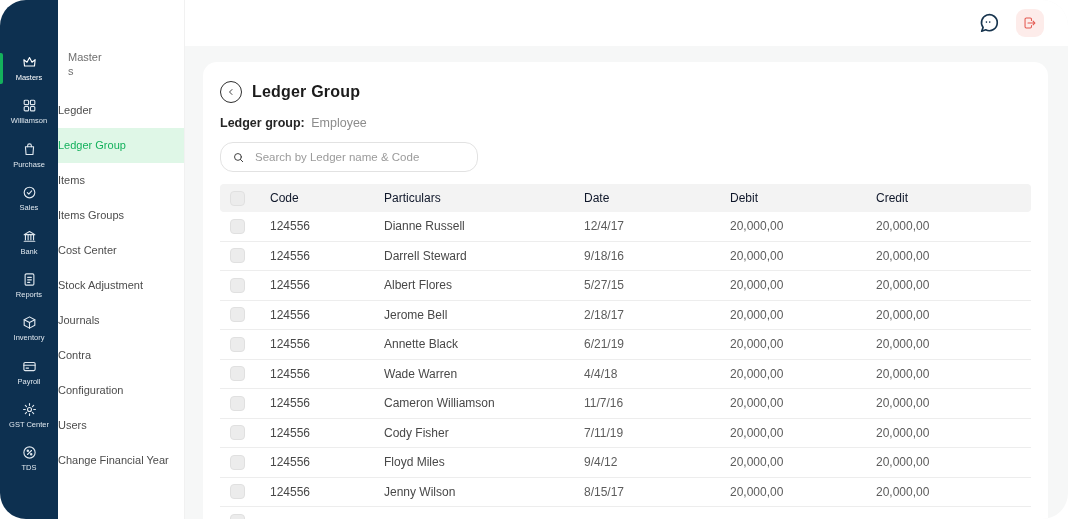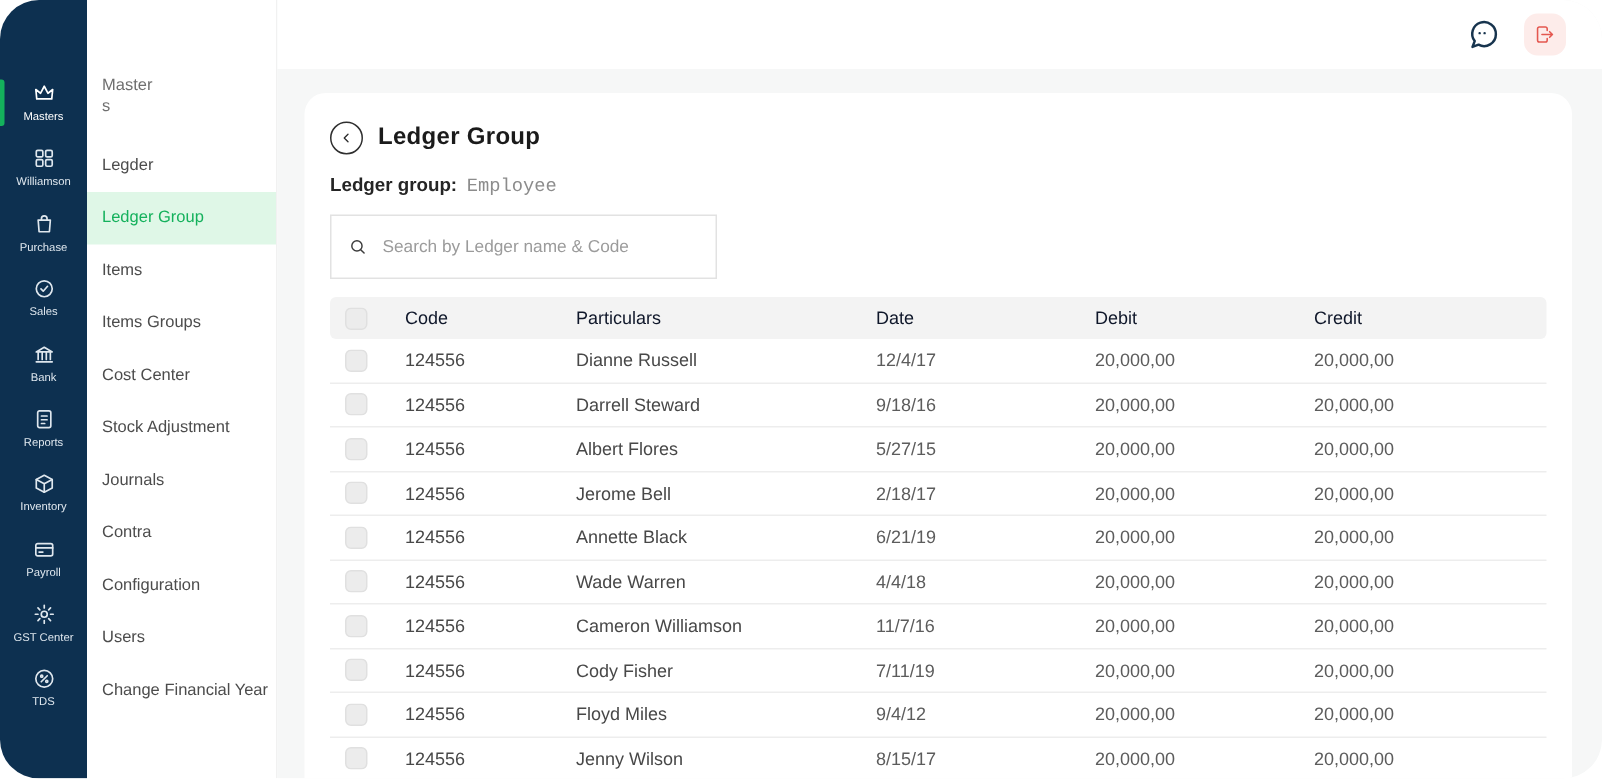--- a/index.html
+++ b/index.html
@@ -11,44 +11,44 @@
   .rail-items { display:flex; flex-direction:column; gap:6px; }
   .rail-item { position:relative; display:flex; flex-direction:column; align-items:center; gap:3px; padding:5px 0; color:#dfe7ee; cursor:pointer; }
   .rail-item .icon svg { width:15px; height:15px; display:block; }
   .rail-label { font-size:7.5px; max-width:40px; text-align:center; word-break:break-word; line-height:1.25; }
   .rail-item.active { color:#ffffff; }
   .rail-item.active::before { content:""; position:absolute; left:0; top:3px; bottom:3px; width:3px; background:var(--accent); border-radius:0 2px 2px 0; }
 
   
   .sidebar { width:127px; flex-shrink:0; background:#fff; padding-top:50px; border-right:1px solid #f1f1f1; }
   .sidebar-title { margin:0 0 14px 10px; font-size:11px; color:#6f6f6f; width:34px; word-break:break-all; line-height:1.3; }
-  .side-item { height:35px; display:flex; align-items:center; padding-left:10px; font-size:11px; color:#4c4c4c; cursor:pointer; }
+  .side-item { height:35px; display:flex; align-items:center; font-size:11px; color:#4c4c4c; cursor:pointer; }
   .side-item.active { background:var(--accent-soft); color:var(--accent); }
 
   
   .main { flex:1; min-width:0; display:flex; flex-direction:column; background:var(--page-bg); }
   .topbar { height:46px; flex-shrink:0; background:#fff; display:flex; align-items:center; justify-content:flex-end; gap:16px; padding:0 24px; }
   .chat-btn { border:0; background:transparent; padding:0; color:#17344e; cursor:pointer; display:flex; }
   .chat-btn .icon svg { width:22px; height:22px; display:block; }
   .logout-btn { width:28px; height:28px; border:0; border-radius:9px; background:var(--danger-soft); color:var(--danger); display:flex; align-items:center; justify-content:center; cursor:pointer; padding:0; }
   .logout-btn .icon svg { width:14px; height:14px; display:block; }
 
   .content { flex:1; min-height:0; padding:16px 20px 0 18px; }
   .card { background:#fff; border-radius:14px 14px 0 0; height:100%; padding:18px 17px; overflow:hidden; }
 
   .card-head { display:flex; align-items:center; gap:10px; height:24px; }
   .back { width:22px; height:22px; border-radius:50%; border:1.4px solid #2f2f2f; background:#fff; color:#2f2f2f; display:flex; align-items:center; justify-content:center; cursor:pointer; padding:0; flex-shrink:0; }
   .back .icon svg { width:12px; height:12px; display:block; }
   .card-head h1 { font-size:16px; margin:0; color:#1b1b1b; font-weight:700; letter-spacing:.2px; }
 
   .subtitle { margin-top:12px; font-size:12.5px; line-height:15px; }
   .sub-label { color:#252525;font-weight:bold; }
-  .sub-value { color:#8c8c8c; margin-left:3px;font-family:Liberation Mono, monospace; }
-
-  .search { margin-top:11px; width:258px; height:43px; border:1px solid #e2e2e2; border-radius:0; background:#fff; display:flex; align-items:center; gap:8px; padding:0 11px; color:#3c3c3c; }
+  .sub-value { color:#8c8c8c; margin-left:3px; }
+
+  .search { margin-top:11px; width:258px; height:30px; border:1px solid #e2e2e2; border-radius:13px; background:#fff; display:flex; align-items:center; gap:8px; padding:0 11px; color:#3c3c3c; }
   .search .icon svg { width:13px; height:13px; display:block; }
   .search input { border:0; outline:0; flex:1; font-size:11.5px; font-family:inherit; color:#333; background:transparent; min-width:0; }
   .search input::placeholder { color:#9b9b9b; }
 
   .table { margin-top:12px; font-size:12px; }
   .t-row { display:grid; grid-template-columns:34px 114px 200px 146px 146px 1fr; align-items:center; height:29.5px; border-bottom:1px solid var(--line); color:#484848; }
   .t-row.t-head { background:var(--head-bg); border-radius:4px; border-bottom:0; height:28px; color:#0f172a; }
   .t-cell { padding-left:16px; white-space:nowrap; overflow:hidden; }
   .t-cell.cb { padding-left:0; display:flex; justify-content:center; }
   .t-cell.dim { color:#5c5c5c; }

